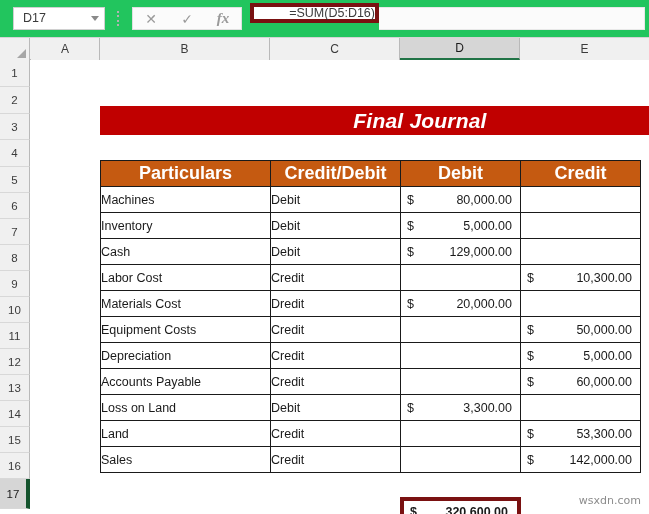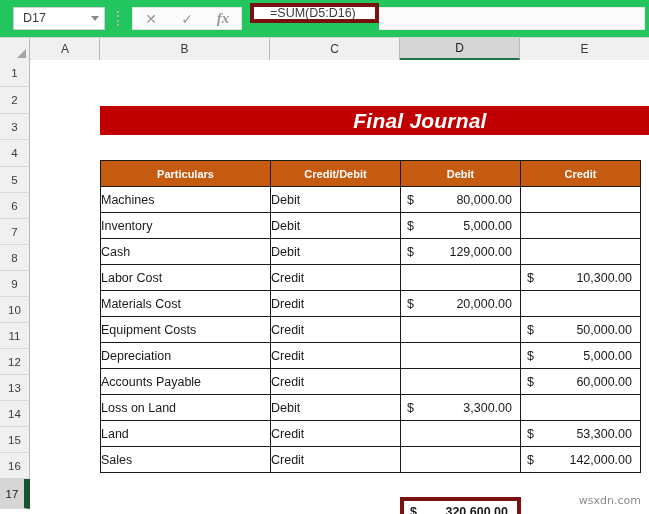--- a/index.html
+++ b/index.html
@@ -85,20 +85,21 @@
   #formula-input-wrap {
     position: absolute;
     left: 250px; top: 3px;
     width: 129px; height: 20px;
     border: 4px solid #7a1111;
     background: #ffffff;
     box-sizing: border-box;
     display: flex;
     align-items: center;
     padding-left: 16px;
+    justify-content: flex-end;
   }
   #formula-input-value {
     font-size: 12.5px;
     color: #3b3b3b;
   }
   #formula-rest {
     position: absolute;
     left: 379px; top: 7px;
     right: 4px; height: 23px;
     background: #fbfbfb;
@@ -167,21 +168,21 @@
     border-bottom: 1px solid #d8d8d8;
     box-sizing: border-box;
     font-size: 11.5px;
     color: #3b3b3b;
     display: flex;
     align-items: center;
     justify-content: center;
   }
   .row-head.selected {
     background: #d6d6d6;
-    border-right: 6px solid #14532d;
+    border-right: 4px solid #14532d;
     color: #1a1a1a;
   }
 
   
   #sheet {
     position: absolute;
     left: 31px; top: 22px;
     right: 0; bottom: 0;
     background: #ffffff;
   }
@@ -214,21 +215,21 @@
     height: 26px;
     font-size: 12.5px;
     color: #1a1a1a;
     padding: 0;
     box-sizing: border-box;
   }
   #journal-table th {
     background: #c55a11;
     color: #ffffff;
     font-weight: 700;
-    font-size: 11px;
+    font-size: 18px;
     text-align: center;
   }
   td.particulars, td.type {
   }
   td.money {
     position: relative;
   }
   td.money .cur {
     position: absolute;
     left: 6px; top: 50%;

